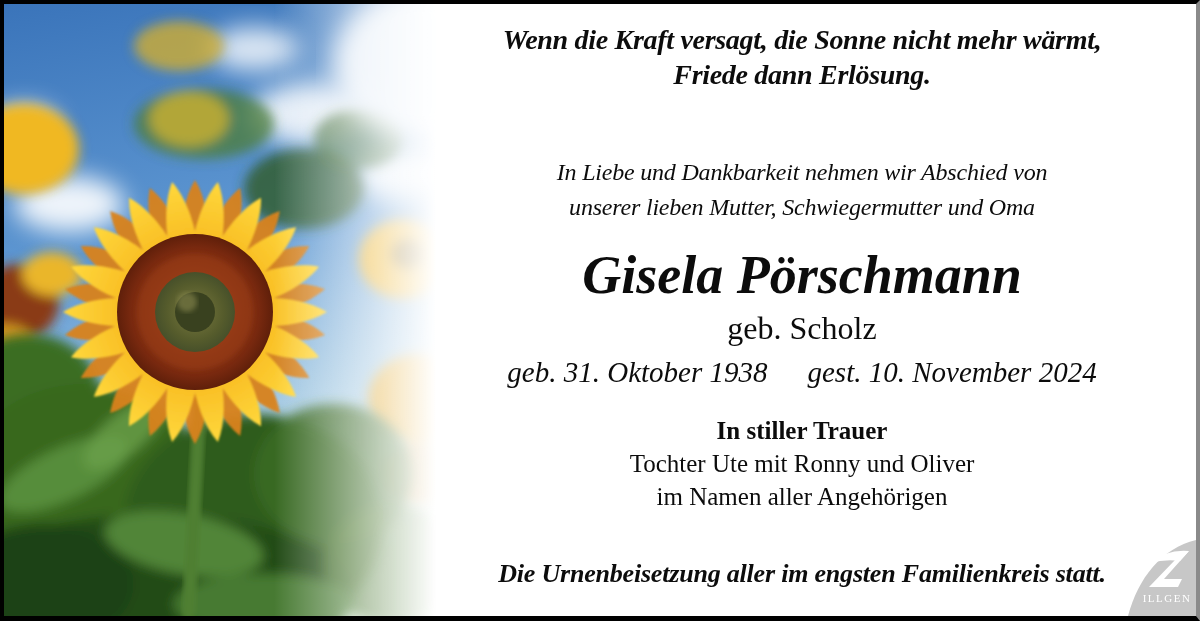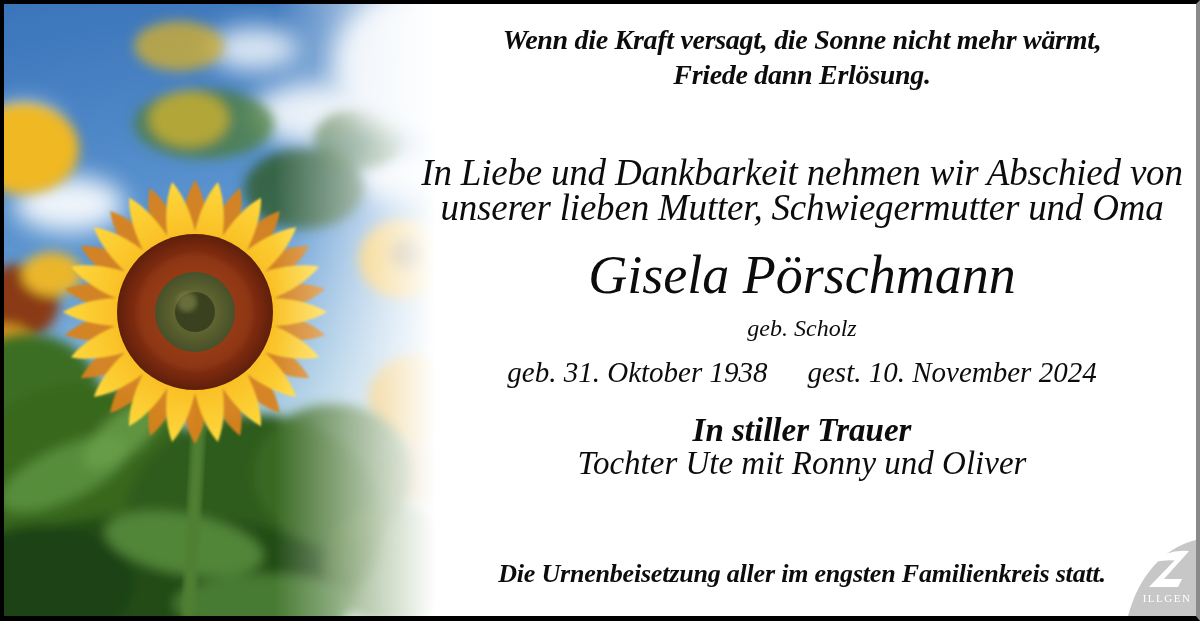--- a/index.html
+++ b/index.html
@@ -20,26 +20,26 @@
     position:absolute;left:0;top:0;bottom:0;width:432px;
   }
   .photo svg{display:block;width:432px;height:612px;}
   .content{
     position:absolute;left:404px;top:0;right:0;height:100%;
     text-align:center;
   }
   .blk{position:absolute;left:0;right:0;}
   .ln{white-space:nowrap;}
   .verse{top:18px;font-size:28px;line-height:35px;font-weight:bold;font-style:italic;letter-spacing:-0.3px;}
-  .intro{top:151px;font-size:37px;line-height:35px;font-style:italic;letter-spacing:-0.2px;}
-  .name{top:241px;font-size:54px;line-height:60px;font-weight:normal;font-style:italic;margin:0;}
-  .maiden{top:308px;font-size:24px;line-height:32px;font-style:italic;}
+  .intro{top:151px;font-size:24px;line-height:35px;font-style:italic;letter-spacing:-0.2px;}
+  .name{top:241px;font-size:54px;line-height:60px;font-weight:bold;font-style:italic;margin:0;}
+  .maiden{top:308px;font-size:32px;line-height:32px;}
   .dates{top:350px;font-size:29px;line-height:36px;font-style:italic;}
   .dates .death{margin-left:40px;text-align:right;}
-  .mourning{top:410px;font-size:33px;line-height:33px;font-style:italic;}
+  .mourning{top:410px;font-size:25px;line-height:33px;}
   .mourning .head{font-weight:bold;}
   .funeral{top:553px;font-size:26px;line-height:34px;font-weight:bold;font-style:italic;letter-spacing:-0.2px;}
   .corner{position:absolute;right:0;bottom:0;width:92px;height:80px;}
   .corner svg{display:block;width:92px;height:80px;}
 </style>
 </head>
 <body>
 
 <div class="page">
 
@@ -197,20 +197,21 @@
 
     <div class="blk maiden ln">geb. Scholz</div>
 
     <div class="blk dates ln">
       <span class="birth">geb. 31. Oktober 1938</span><span class="death">gest. 10. November 2024</span>
     </div>
 
     <div class="blk mourning">
       <div class="ln head">In stiller Trauer</div>
       <div class="ln">Tochter Ute mit Ronny und Oliver</div>
+      <div class="ln">im Namen aller Angehörigen</div>
     </div>
 
     <div class="blk funeral ln">Die Urnenbeisetzung aller im engsten Familienkreis statt.</div>
   </div>
 
   <div class="corner">
     <svg viewBox="0 0 92 80" xmlns="http://www.w3.org/2000/svg">
       <path d="M92 4 C 58 12 34 42 24 80 L92 80 Z" fill="#c7c7c7"></path>
       <g fill="#ffffff">
         <path d="M46 27 Q 63 13 85 15 L76 25 Q 61 23 46 27 Z"></path>

